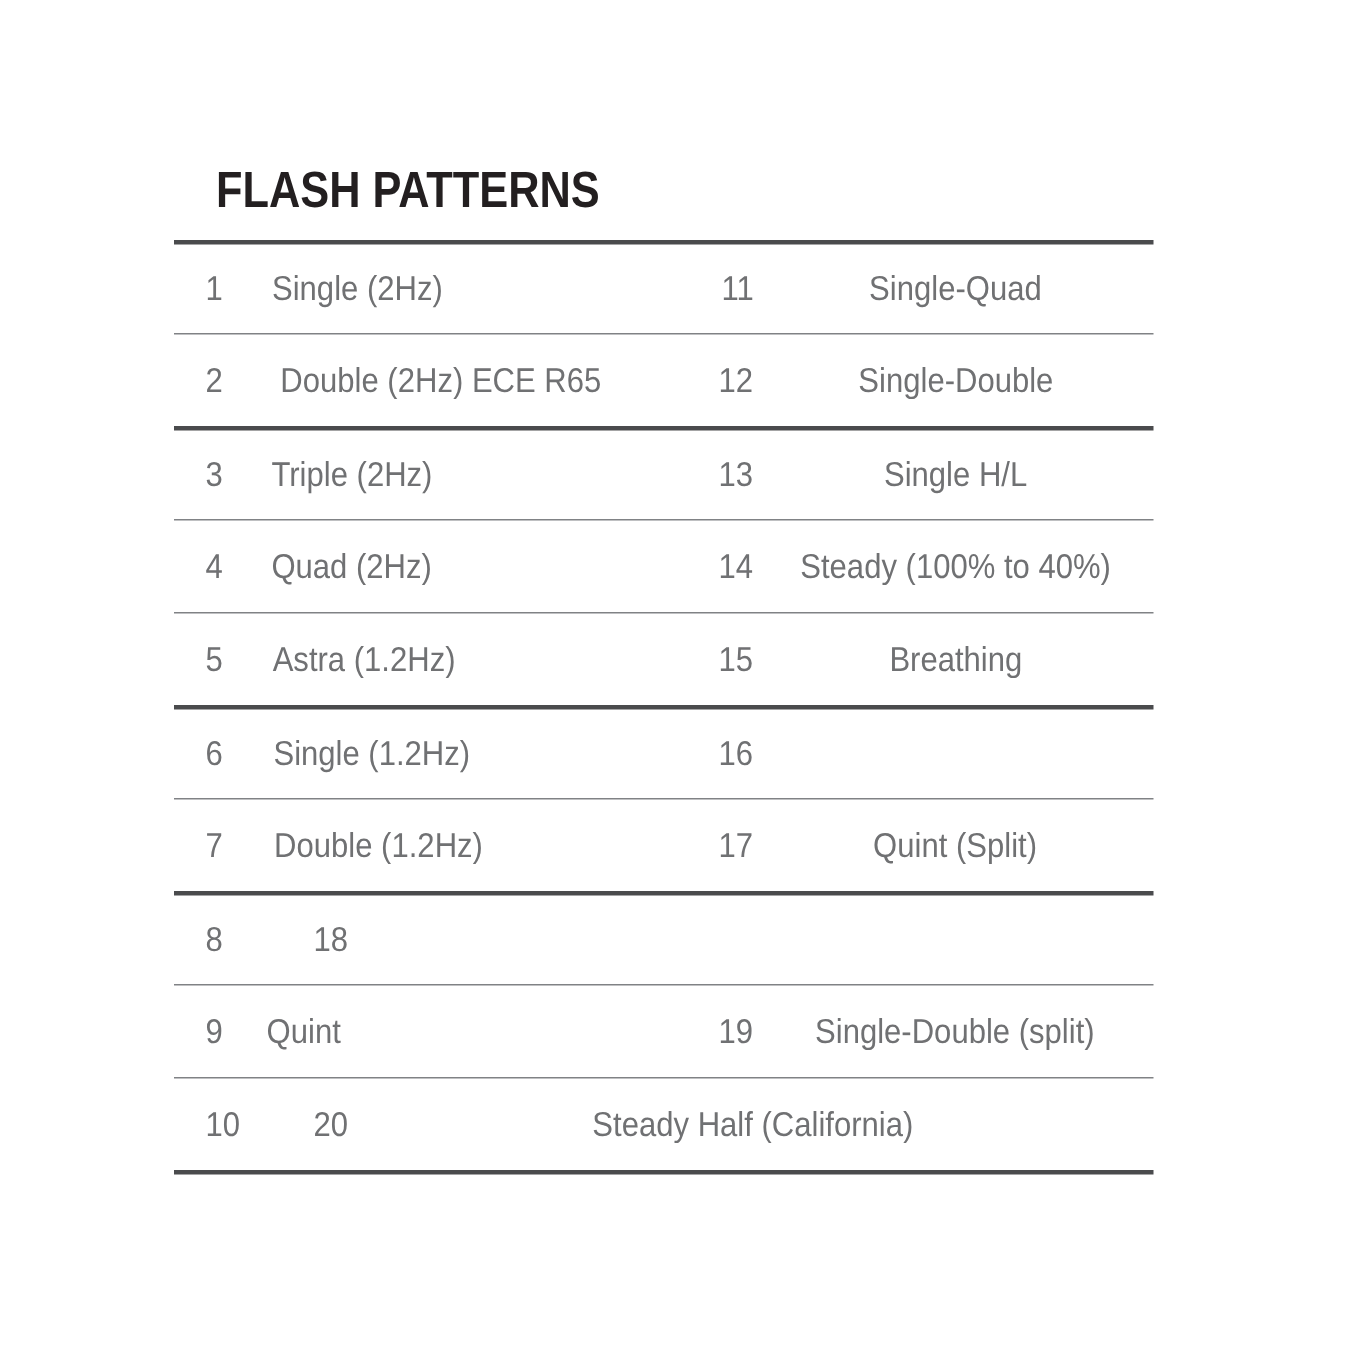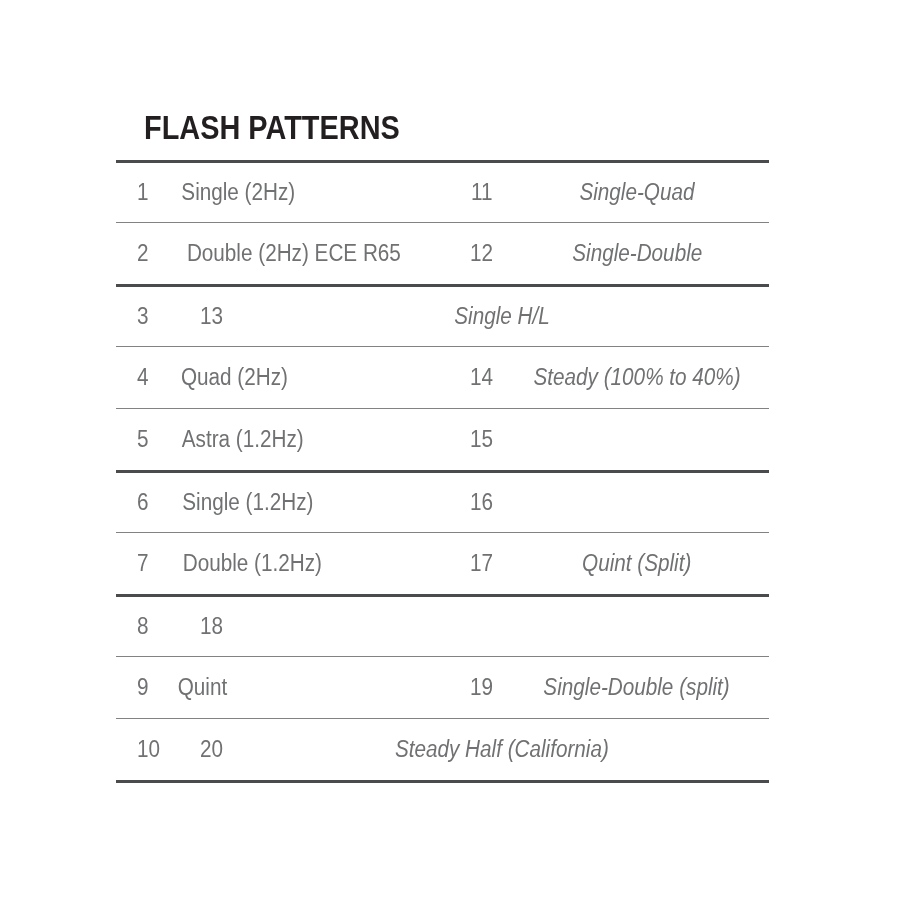--- a/index.html
+++ b/index.html
@@ -50,26 +50,25 @@
     text-align: left;
   }
   .c-pat1 {
     width: 270px;
     text-align: left;
   }
   .c-num2 {
     width: 60px;
     box-sizing: border-box;
     padding-left: 16px;
-    text-align: center;
+    text-align: right;
   }
   .c-pat2 {
     flex: 1;
     text-align: center;
-    font-style: italic;
   }
   .cond {
     display: inline-block;
     transform: scaleX(0.9);
     white-space: nowrap;
   }
   .c-num1 .cond, .c-num2 .cond { transform-origin: left center; }
 </style>
 </head>
 <body>
@@ -87,35 +86,37 @@
 
   <div class="row thin">
     <div class="c-num1"><span class="cond">2</span></div>
     <div class="c-pat1"><span class="cond">Double (2Hz) ECE R65</span></div>
     <div class="c-num2"><span class="cond">12</span></div>
     <div class="c-pat2"><span class="cond">Single-Double</span></div>
   </div>
 
   <div class="row thick">
     <div class="c-num1"><span class="cond">3</span></div>
+    <div class="c-pat1"><span class="cond">Triple (2Hz)</span></div>
     <div class="c-num2"><span class="cond">13</span></div>
     <div class="c-pat2"><span class="cond">Single H/L</span></div>
   </div>
 
   <div class="row thin">
     <div class="c-num1"><span class="cond">4</span></div>
     <div class="c-pat1"><span class="cond">Quad (2Hz)</span></div>
     <div class="c-num2"><span class="cond">14</span></div>
     <div class="c-pat2"><span class="cond">Steady (100% to 40%)</span></div>
   </div>
 
   <div class="row thin">
     <div class="c-num1"><span class="cond">5</span></div>
     <div class="c-pat1"><span class="cond">Astra (1.2Hz)</span></div>
     <div class="c-num2"><span class="cond">15</span></div>
+    <div class="c-pat2"><span class="cond">Breathing</span></div>
   </div>
 
   <div class="row thick">
     <div class="c-num1"><span class="cond">6</span></div>
     <div class="c-pat1"><span class="cond">Single (1.2Hz)</span></div>
     <div class="c-num2"><span class="cond">16</span></div>
   </div>
 
   <div class="row thin">
     <div class="c-num1"><span class="cond">7</span></div>

